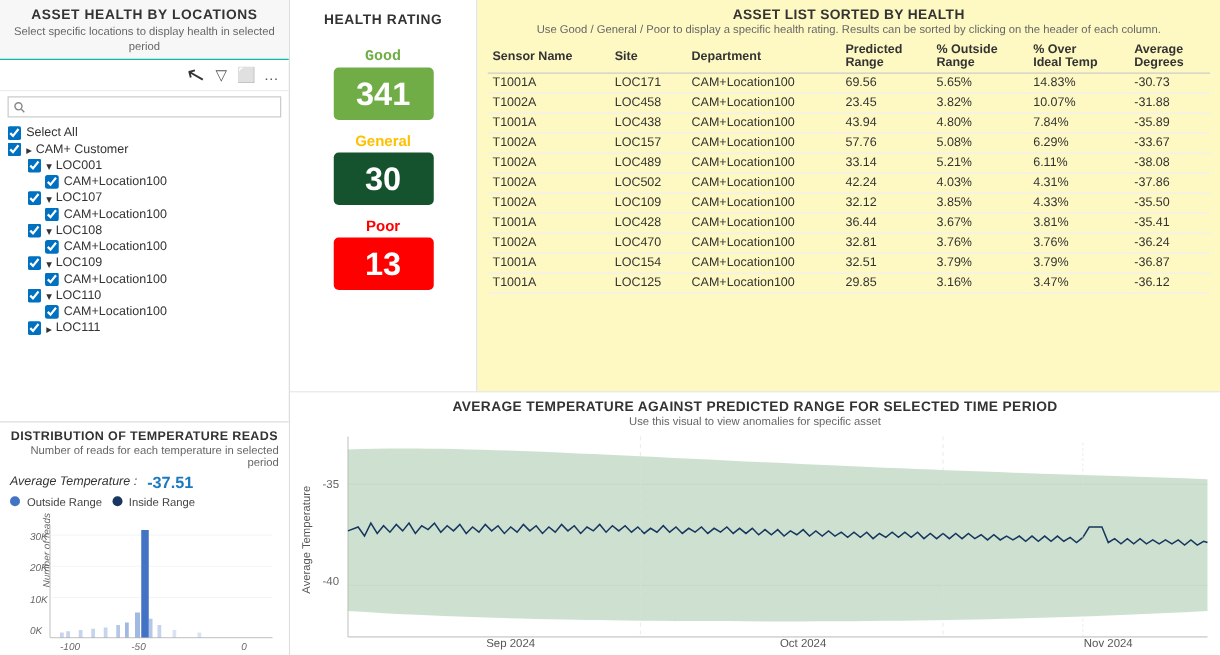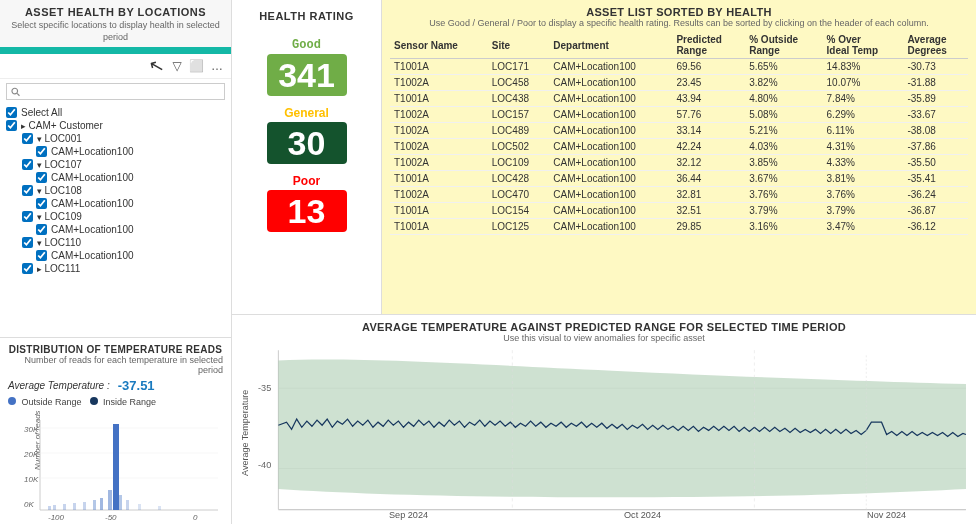--- a/index.html
+++ b/index.html
@@ -20,21 +20,21 @@
       background: #fff;
       border-right: 1px solid #ddd;
       display: flex;
       flex-direction: column;
     }
 
     #asset-health-header {
       background: #f7f7f7;
       padding: 6px 8px 4px;
       text-align: center;
-      border-bottom: 7px solid #14b8a6;
+      border-bottom: 1px solid #14b8a6;
     }
 
     #asset-health-title {
       font-weight: bold;
       font-size: 11px;
       color: #333;
       letter-spacing: 0.5px;
     }
 
     #asset-health-subtitle {
@@ -235,21 +235,21 @@
       font-weight: 600;
       margin-bottom: 2px;
     }
 
     .health-badge {
       width: 80px;
       height: 42px;
       display: flex;
       align-items: center;
       justify-content: center;
-      font-size: 34px;
+      font-size: 26px;
       font-weight: bold;
       border-radius: 4px;
       color: #fff;
     }
 
     .health-badge.good { background: #70ad47; }
     .health-badge.general { background: #14532d; }
     .health-badge.poor { background: #ff0000; }
 
     .health-label.good { color: #70ad47; font-family: Liberation Mono, monospace; }

